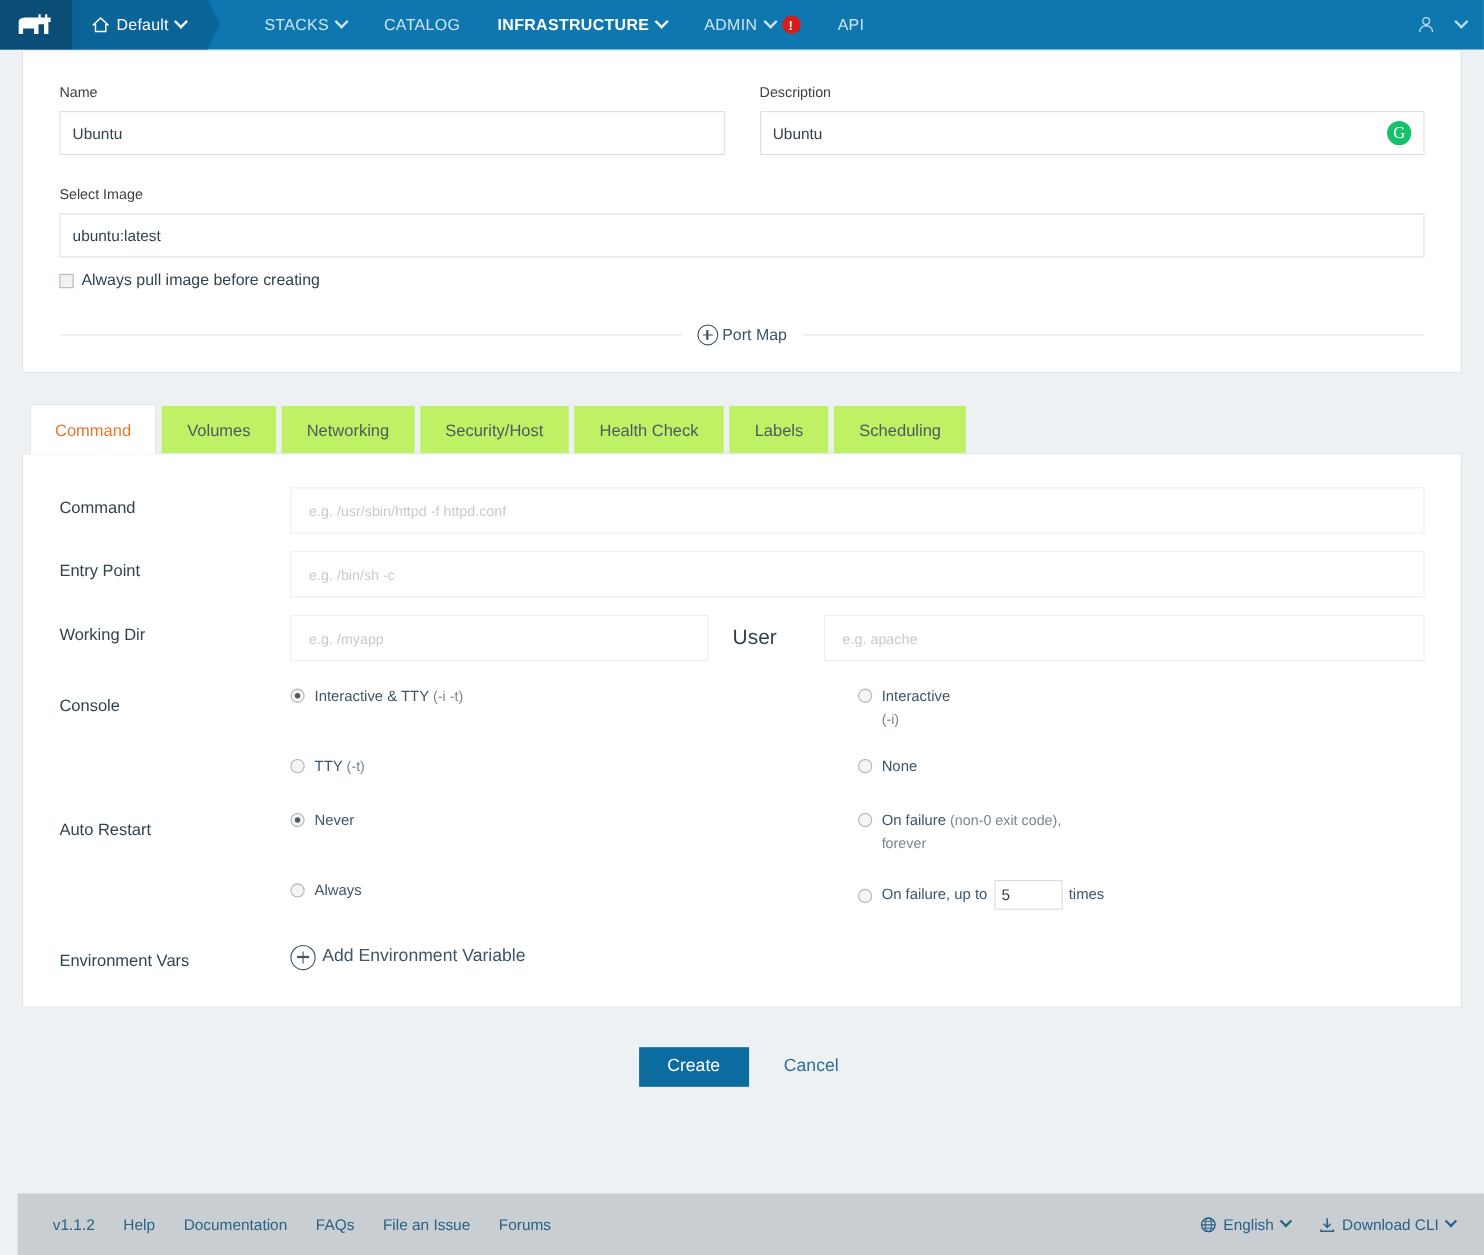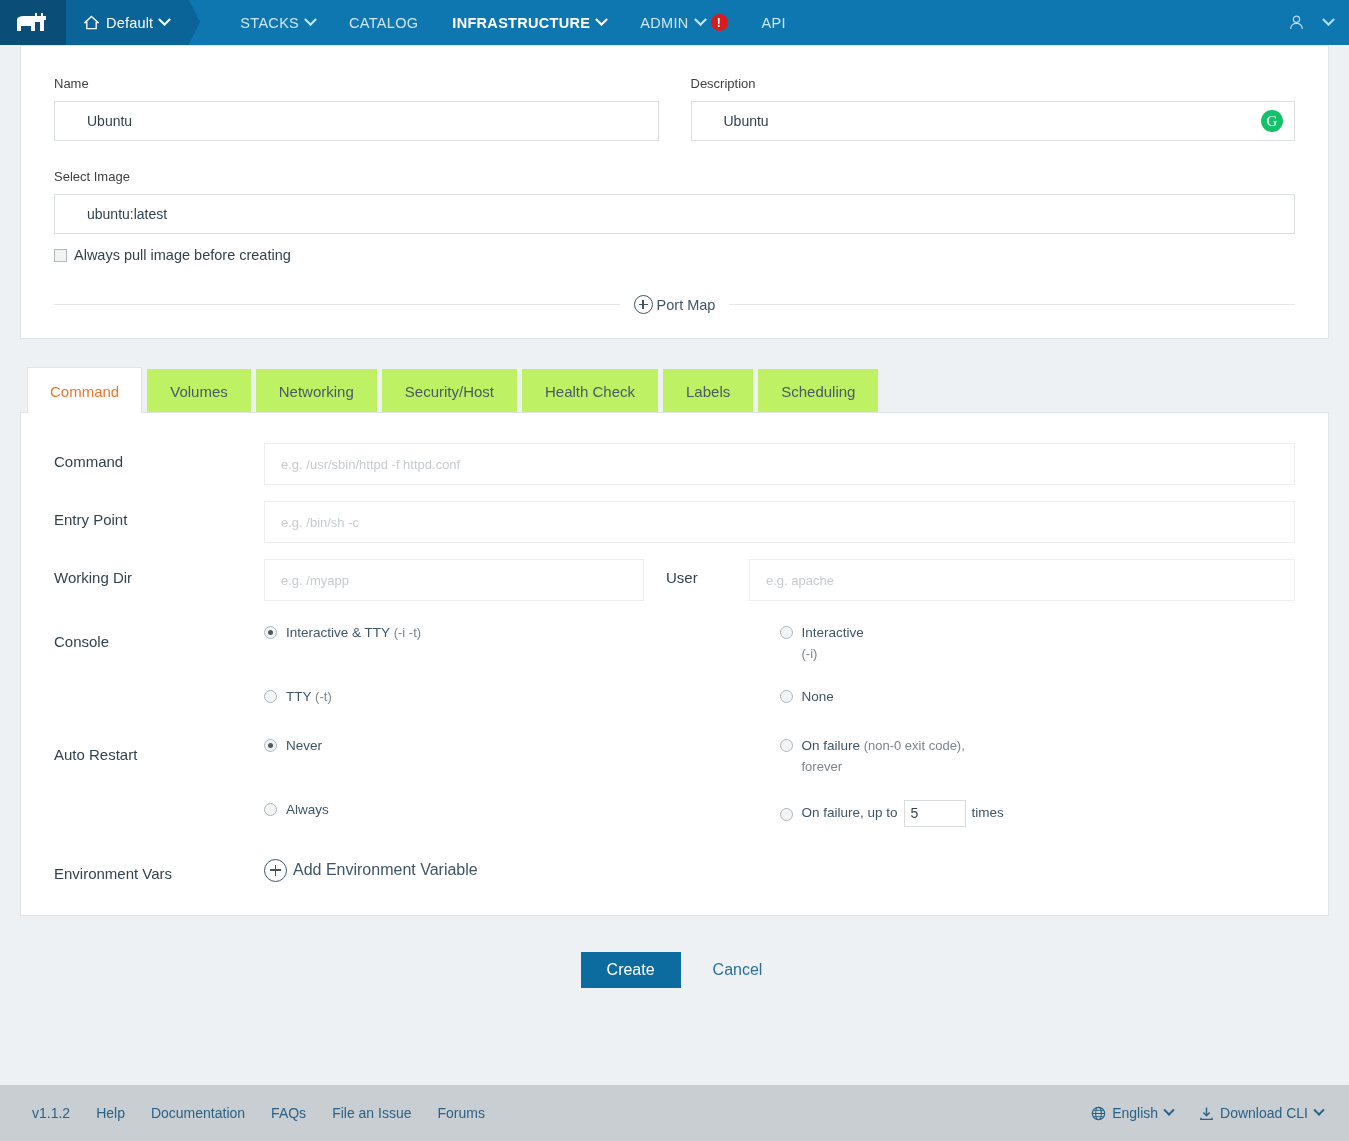--- a/index.html
+++ b/index.html
@@ -133,21 +133,21 @@
     display: block;
     font-size: 13px;
     color: #404040;
     margin-bottom: 10px;
   }
   .input {
     width: 100%;
     height: 40px;
     border: 1px solid #dcdfe1;
     background: #fff;
-    padding: 0 32px;
+    padding: 0 11px;
     font-family: "Liberation Sans", sans-serif;
     font-size: 14px;
     color: #33434d;
     border-radius: 0;
     outline: none;
   }
   .input::placeholder { color: #b9c0c4; }
   .input-wrap { position: relative; }
   .grammarly-icon {
     position: absolute;
@@ -280,21 +280,21 @@
     color: #33434d;
     outline: none;
   }
   .input-lite::placeholder { color: #c6cbcf; font-size: 13px; }
 
   .frow-split { display: flex; align-items: flex-start; }
   .split-left { width: 380px; flex: 0 0 380px; }
   .split-mid-label {
     width: 105px;
     flex: 0 0 105px;
-    font-size: 15px;
+    font-size: 19px;
     color: #33434d;
     padding-top: 10px;
     padding-left: 22px;
   }
   .split-right { flex: 1; }
 
   
   .radio-grid {
     display: flex;
     flex-wrap: wrap;
@@ -380,21 +380,21 @@
     border: none;
     color: #2e6f96;
     font-size: 16px;
     font-family: "Liberation Sans", sans-serif;
     cursor: pointer;
   }
 
   
   .footer {
     position: absolute;
-    left: 0; right: 0;
+    left: 16px; right: 0;
     bottom: 0;
     height: 56px;
     background: #c9ced2;
     display: flex;
     align-items: center;
     padding: 0 26px 0 32px;
     font-size: 14px;
   }
   .footer a {
     color: #2a6287;

